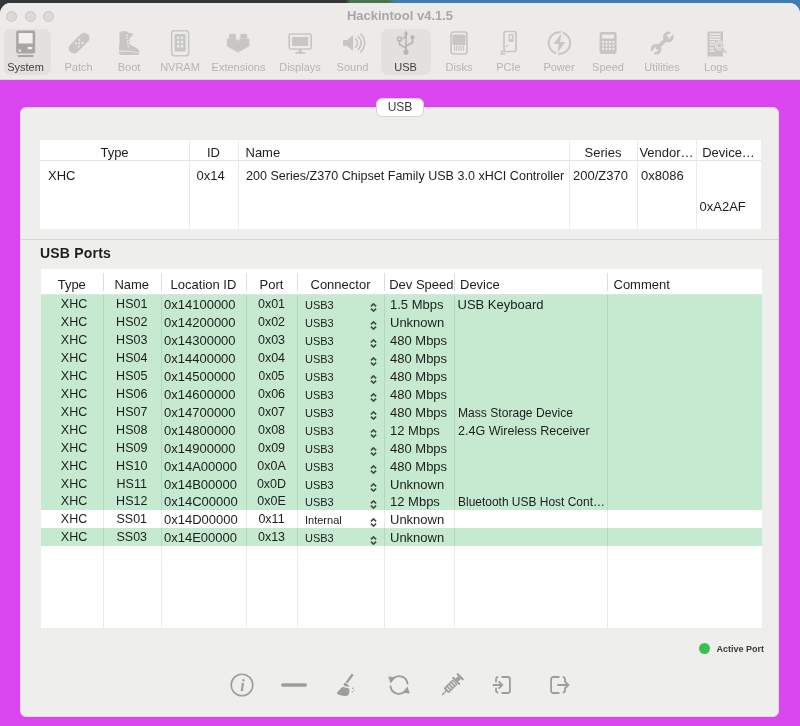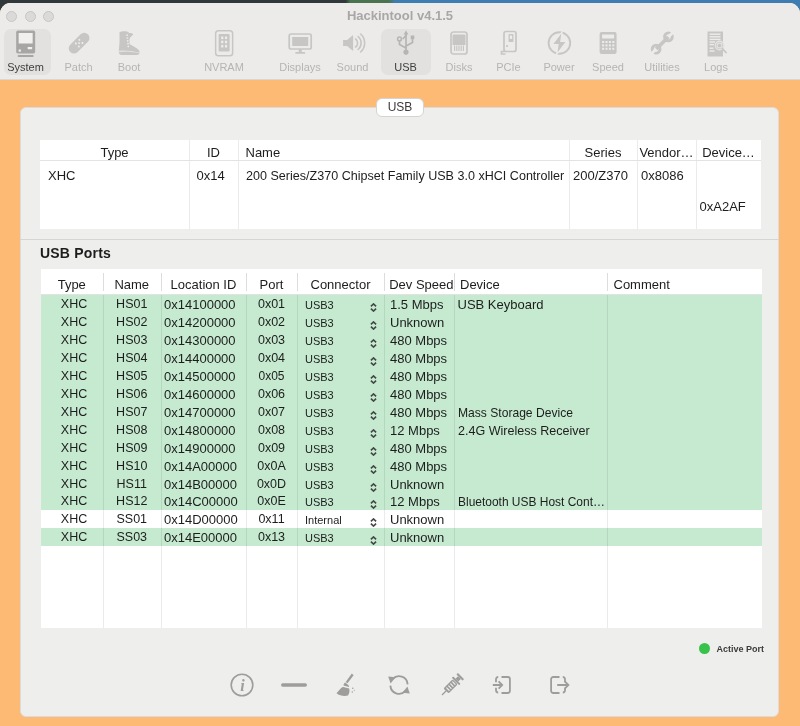--- a/index.html
+++ b/index.html
@@ -1,16 +1,16 @@
 <!DOCTYPE html>
 <html><head><meta charset="utf-8"><style>
 html,body{margin:0;padding:0;-webkit-font-smoothing:antialiased;}
 body{width:800px;height:726px;position:relative;overflow:hidden;font-family:"Liberation Sans",sans-serif;background:#f6f6f5;}
 #wall{position:absolute;top:0;left:0;width:800px;height:18px;background:linear-gradient(90deg,#30383a 0,#30383a 43.2%,#4a7450 43.8%,#4a7450 48.6%,#3e7db2 49.4%,#3e7db2 100%);}
-#win{position:absolute;top:3px;left:0;width:800px;height:723px;background:#fdba74;border-radius:11px 11px 0 0;overflow:hidden;box-shadow:inset 0 1px 0 #fbfbfa;}
+#win{position:absolute;top:3px;left:0;width:800px;height:723px;background:#d946ef;border-radius:11px 11px 0 0;overflow:hidden;box-shadow:inset 0 1px 0 #fbfbfa;}
 .abs{position:absolute;}
 #tb{position:absolute;top:0;left:0;width:800px;height:76px;background:#ecebea;border-bottom:1px solid #d8d7d6;}
 .tl{position:absolute;top:7.5px;width:11px;height:11px;border-radius:50%;background:#dbdad9;border:1px solid #c6c5c4;box-sizing:border-box;}
 #title{position:absolute;top:5px;left:0;width:800px;text-align:center;font-size:13px;font-weight:700;color:#a8a7a6;letter-spacing:0;}
 .titem{position:absolute;top:26px;text-align:center;transform:translateX(-50%);}
 .tlabel{font-size:11px;margin-top:-1px;}
 .hl{position:absolute;top:25.5px;height:46px;border-radius:7px;background:#e2e1e0;}
 #content{position:absolute;top:77px;left:0;width:800px;bottom:0;}
 #box{position:absolute;left:20px;top:104px;width:759px;height:610px;background:#eeeeed;border:1px solid #dddcdb;border-radius:6px;box-sizing:border-box;}
 #capsule{position:absolute;left:376px;top:94.5px;width:48px;height:19px;background:#fff;border:1px solid #d5d4d3;border-radius:6px;box-sizing:border-box;text-align:center;font-size:12px;color:#3a3a3a;line-height:17px;z-index:5;}
@@ -48,30 +48,36 @@
         </svg><div class="tlabel">Patch</div></div>
 <div class="titem" style="left:129px;color:#b5b4b3;"><svg width="28" height="29" viewBox="0 0 28 29" fill="none">
           <path d="M4.5 3.2 C7 1.9 11.5 1.9 13.8 3.2 L13.8 4.3 C15.5 3.8 17.5 4.4 18.3 5.5 C16.8 6.7 15.2 8.2 14.5 10 L14.5 15 C17.8 17.3 21.8 18.8 23.9 21.2 C25.1 22.7 24.4 25.8 22.3 26 L6.8 26 C4.7 26 3.6 24.7 3.8 22.5 L4.5 13 Z" fill="#c7c6c5"></path>
           <circle cx="12.1" cy="6.2" r="0.85" fill="#ececeb"></circle>
           <circle cx="12.4" cy="9.0" r="0.85" fill="#ececeb"></circle>
           <circle cx="12.7" cy="11.8" r="0.85" fill="#ececeb"></circle>
           <circle cx="13.0" cy="14.6" r="0.85" fill="#ececeb"></circle>
           <circle cx="13.299999999999999" cy="17.4" r="0.85" fill="#ececeb"></circle>
           <path d="M3.9 21.8 C10 20.8 17 21.8 24.3 23.5 L24.4 24.3 C17 22.8 10 22.3 3.8 23.3 Z" fill="#ececeb" opacity="0.7"></path>
         </svg><div class="tlabel">Boot</div></div>
-<div class="titem" style="left:180px;color:#b5b4b3;margin-left:44px;"><svg width="28" height="29" viewBox="0 0 28 29" fill="none">
+<div class="titem" style="left:180px;color:#b5b4b3;"><svg width="28" height="29" viewBox="0 0 28 29" fill="none">
           <rect x="5.5" y="1.8" width="17" height="25" rx="2.8" stroke="#c7c6c5" stroke-width="1.5"></rect>
           <rect x="8.5" y="5" width="11" height="17.5" rx="1" fill="#c7c6c5"></rect>
           <rect x="11.0" y="7.5" width="2.2" height="2.6" fill="#ececeb"></rect>
           <rect x="14.8" y="7.5" width="2.2" height="2.6" fill="#ececeb"></rect>
           <rect x="11.0" y="11.7" width="2.2" height="2.6" fill="#ececeb"></rect>
           <rect x="14.8" y="11.7" width="2.2" height="2.6" fill="#ececeb"></rect>
           <rect x="11.0" y="15.9" width="2.2" height="2.6" fill="#ececeb"></rect>
           <rect x="14.8" y="15.9" width="2.2" height="2.6" fill="#ececeb"></rect>
         </svg><div class="tlabel">NVRAM</div></div>
+<div class="titem" style="left:238.5px;color:#b5b4b3;"><svg width="28" height="29" viewBox="0 0 28 29" fill="none">
+          <rect x="4.8" y="4.8" width="7" height="5" rx="1.6" fill="#c7c6c5"></rect>
+          <rect x="16.2" y="4.8" width="7" height="5" rx="1.6" fill="#c7c6c5"></rect>
+          <path d="M2.8 9.6 h22.4 v7.6 L14 23.6 L2.8 17.2 Z" fill="#c7c6c5"></path>
+          <path d="M12.1 9.6 a1.9 1.9 0 0 0 3.8 0 Z" fill="#e9e8e7"></path>
+        </svg><div class="tlabel">Extensions</div></div>
 <div class="titem" style="left:300px;color:#b5b4b3;"><svg width="28" height="29" viewBox="0 0 28 29" fill="none">
           <rect x="3" y="5" width="22" height="15" rx="1.8" stroke="#c7c6c5" stroke-width="1.7"></rect>
           <rect x="6" y="8" width="16" height="9" fill="#c7c6c5"></rect>
           <rect x="12.5" y="20" width="3" height="3" fill="#c7c6c5"></rect>
           <rect x="9" y="23" width="10" height="1.8" rx="0.9" fill="#c7c6c5"></rect>
         </svg><div class="tlabel">Displays</div></div>
 <div class="titem" style="left:352.5px;color:#b5b4b3;"><svg width="28" height="29" viewBox="0 0 28 29" fill="none">
           <path d="M5 11 h4 l6 -5 v16 l-6 -5 H5 Z" fill="#c7c6c5"></path>
           <path d="M17.5 10 a5 5 0 0 1 0 8" stroke="#c7c6c5" stroke-width="1.6" stroke-linecap="round"></path>
           <path d="M20 7.5 a8.5 8.5 0 0 1 0 13" stroke="#c7c6c5" stroke-width="1.6" stroke-linecap="round"></path>

